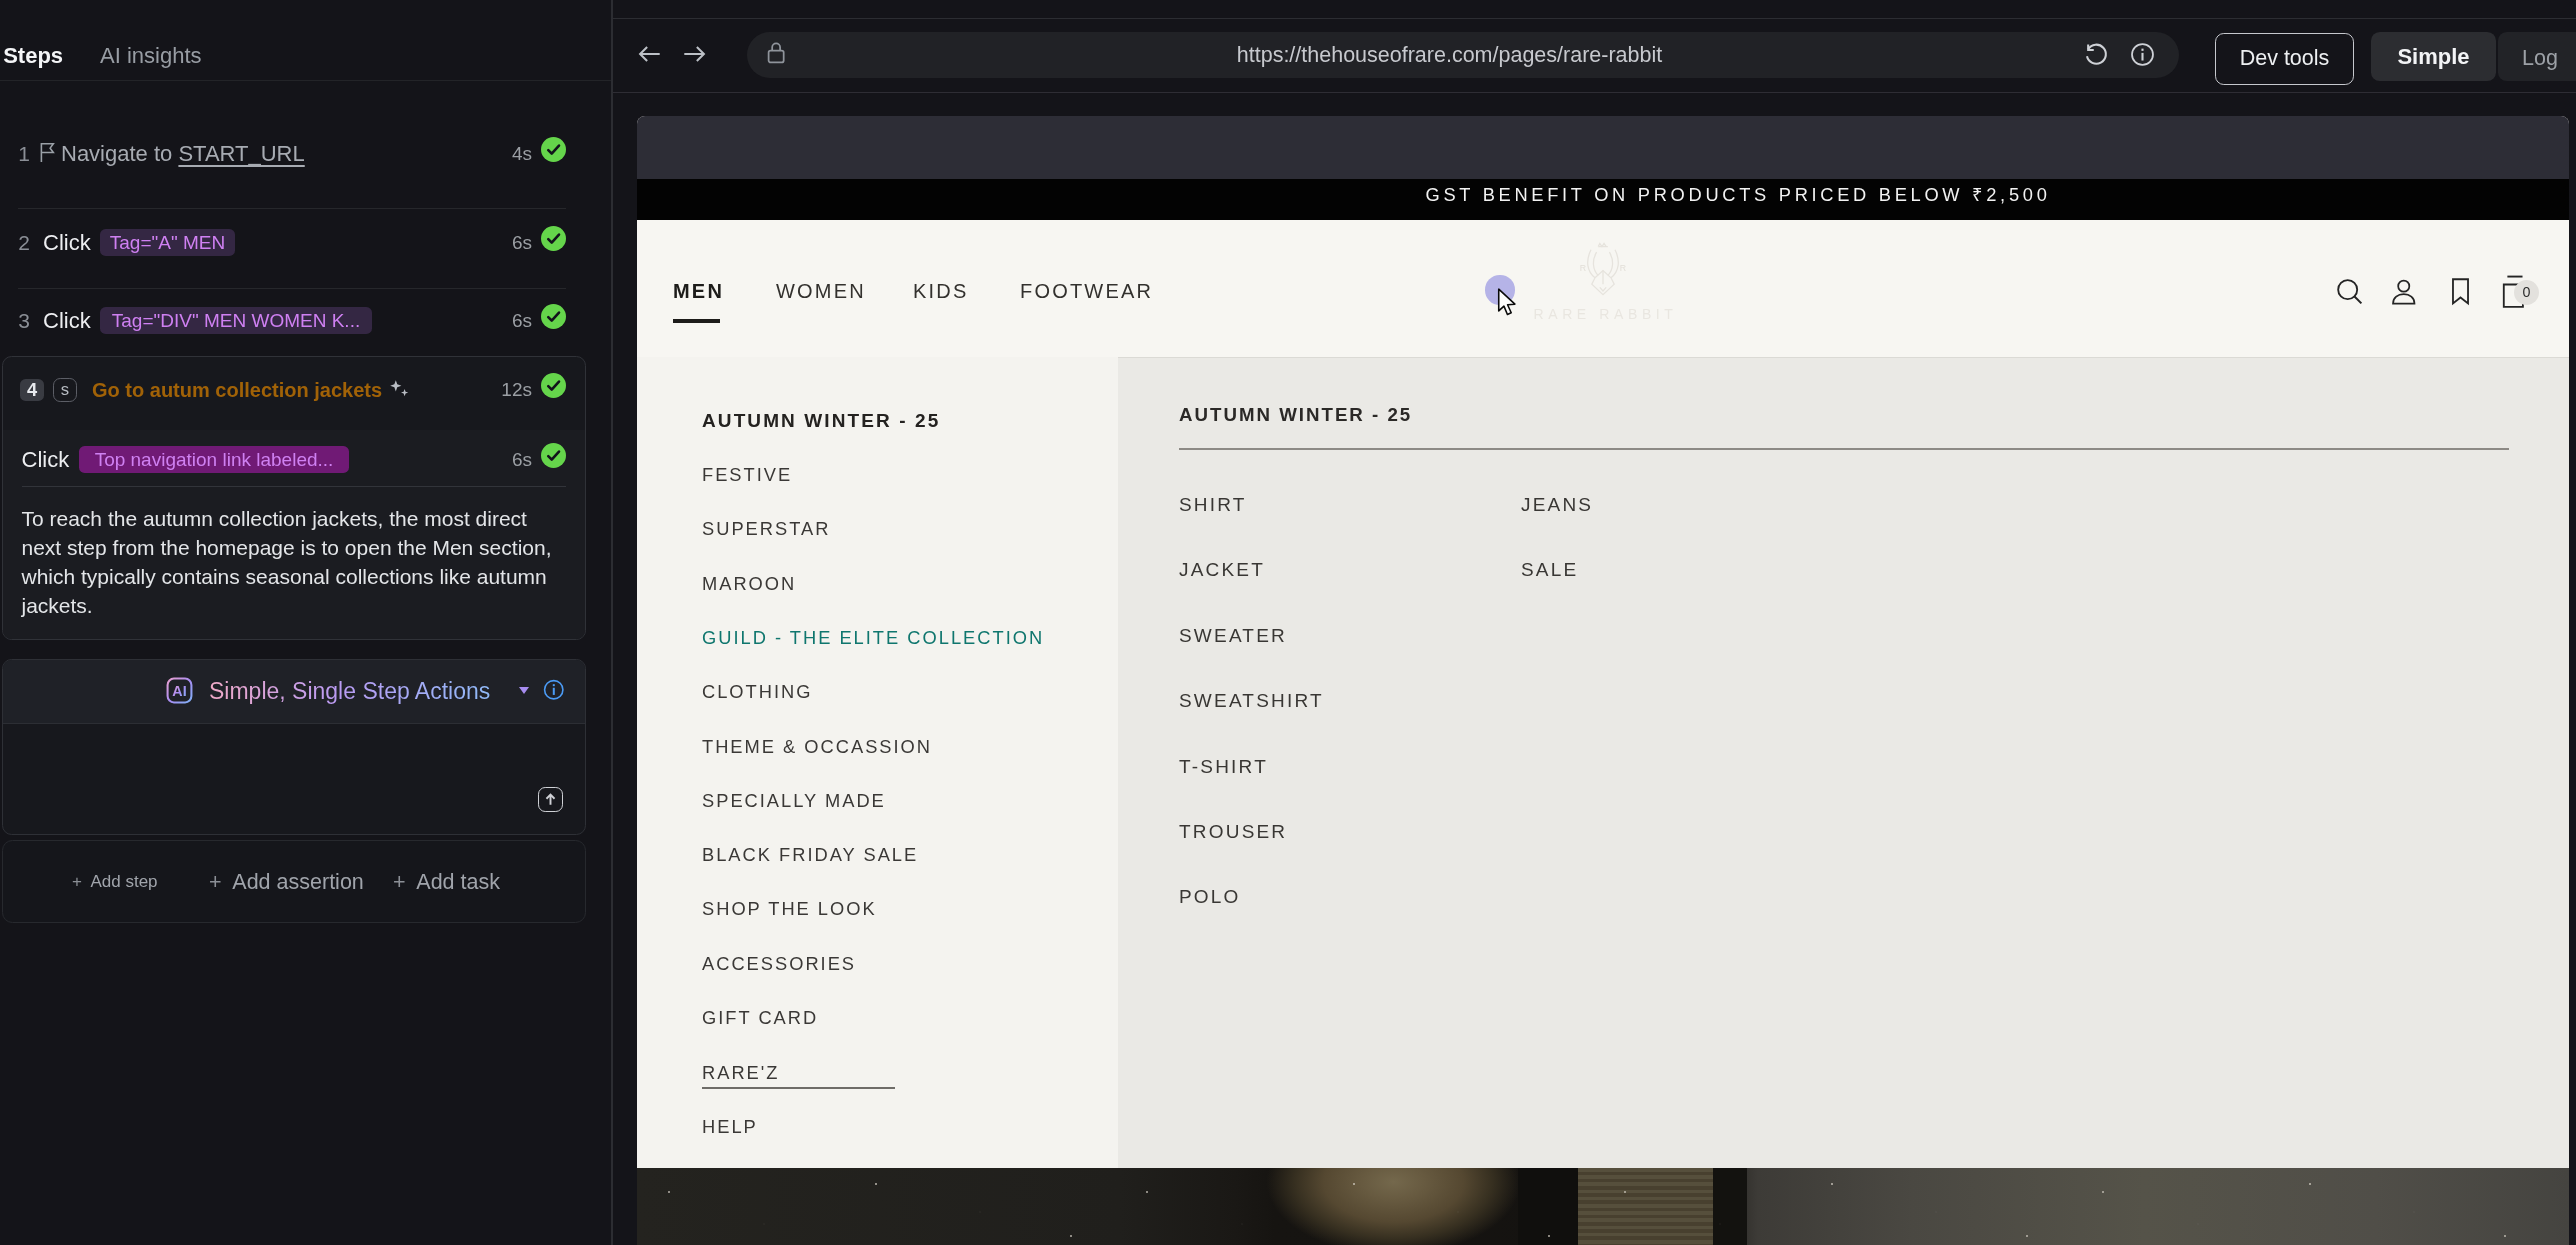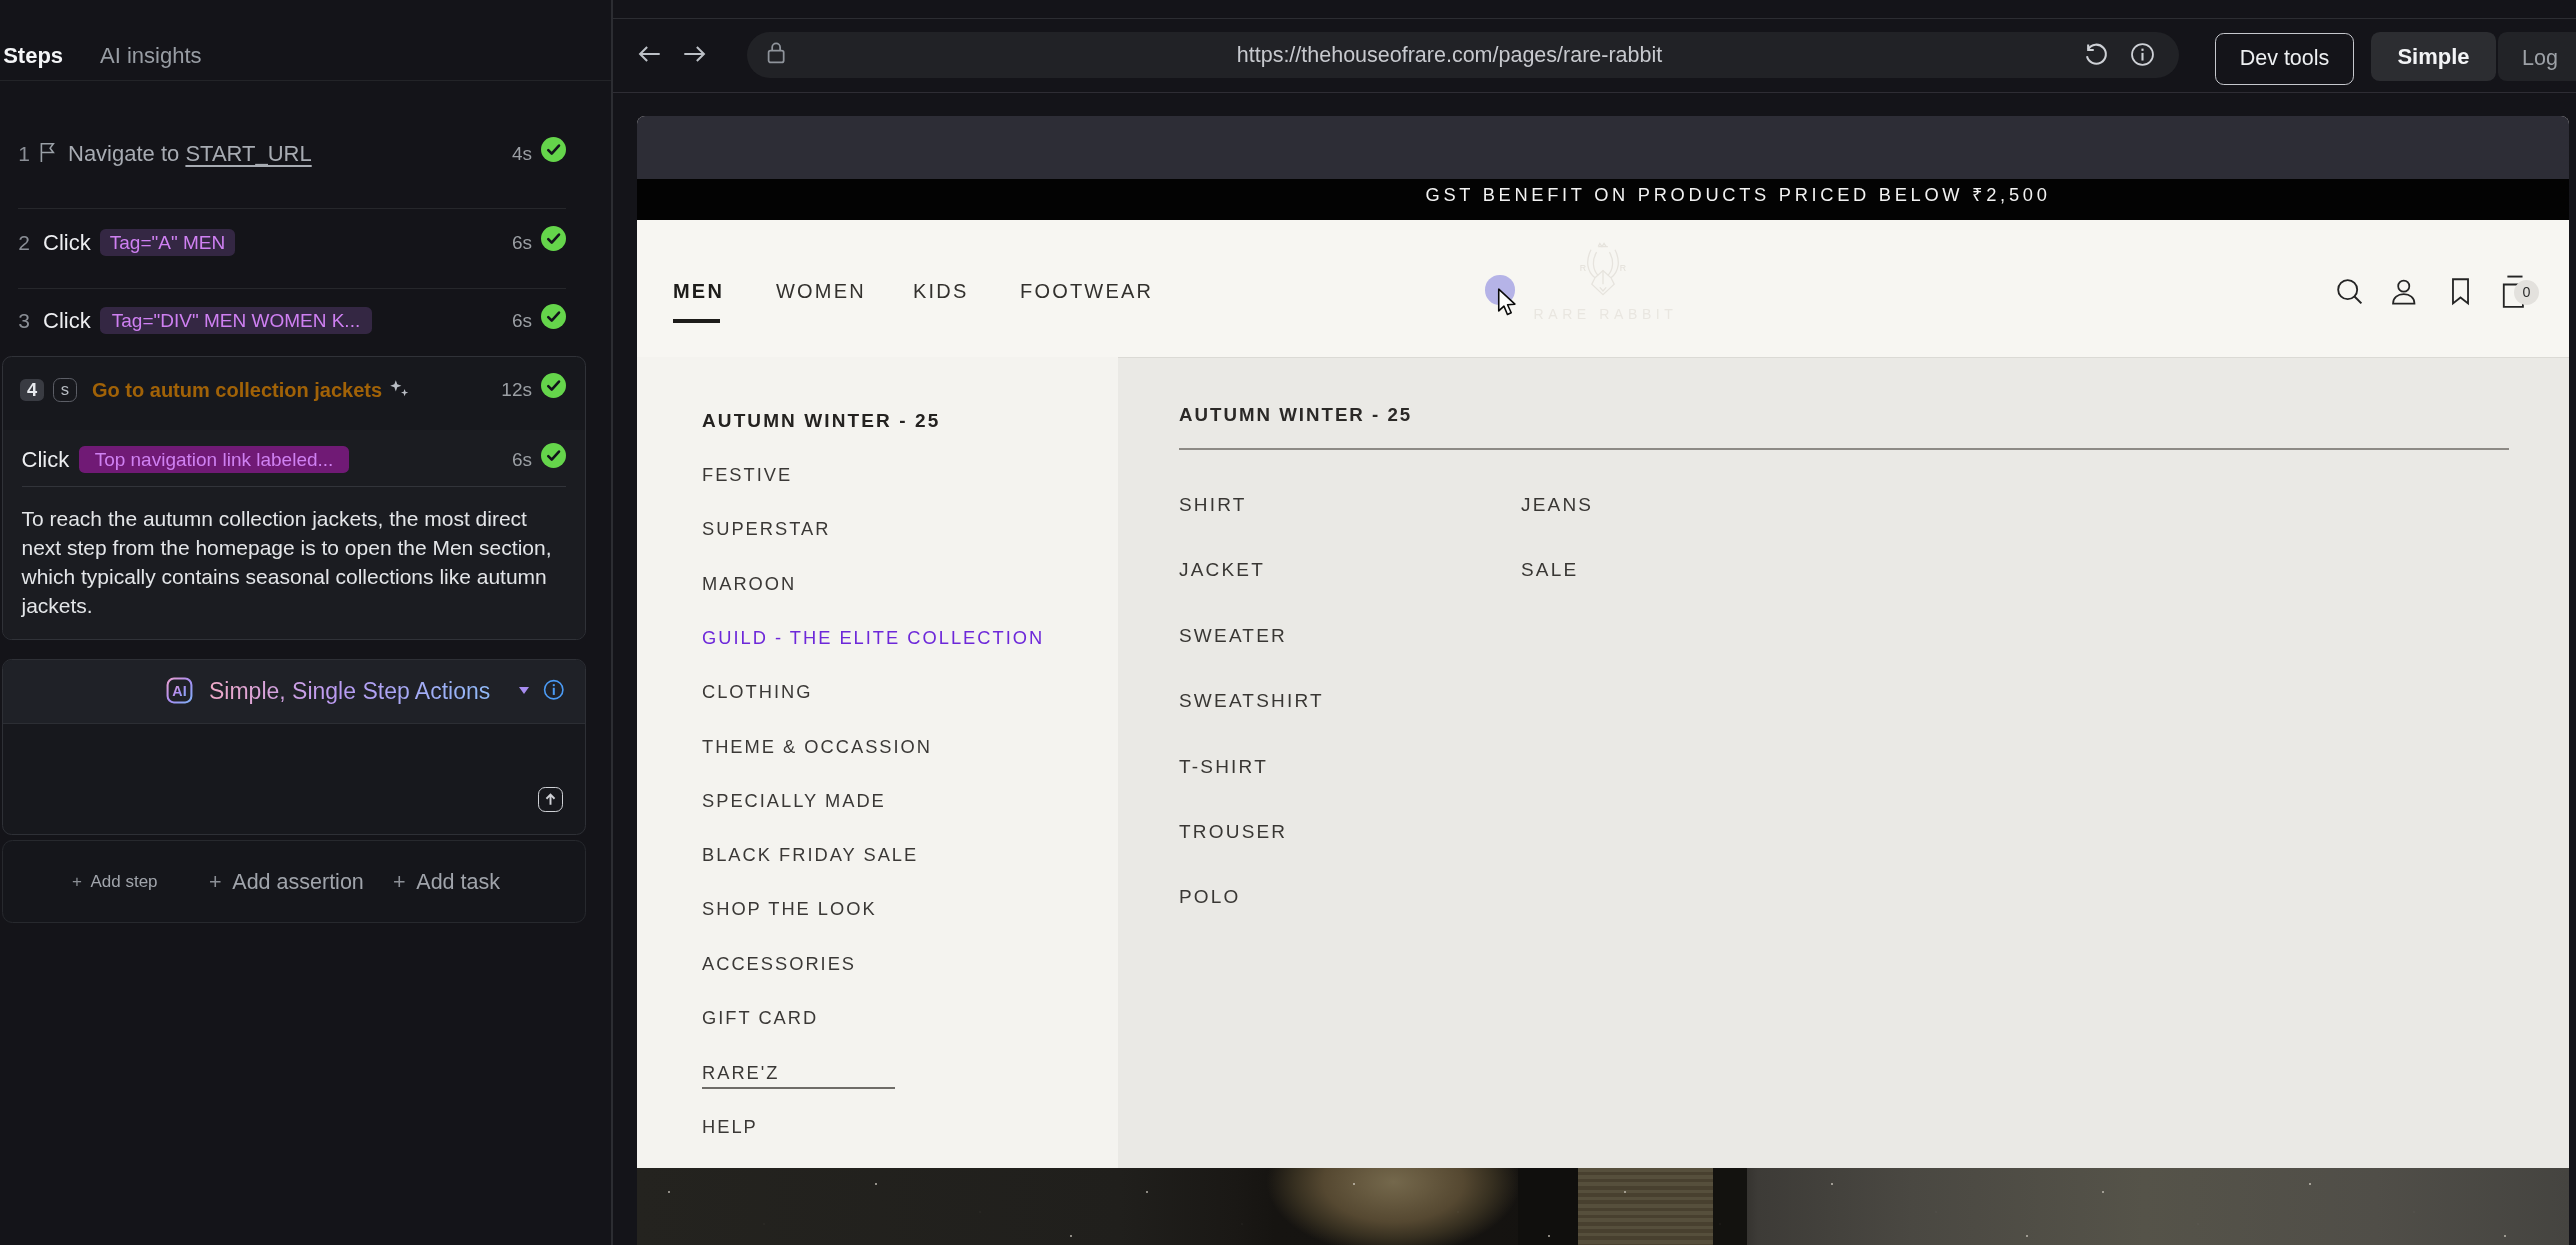--- a/index.html
+++ b/index.html
@@ -18,21 +18,21 @@
   <div class="abs" id="sidebar" style="left:0;top:0;width:612px;height:1246px;background:#141419;">
 
     <div class="abs cv" style="left:3.2px;top:56px;font-size:22px;font-weight:bold;color:#f4f5f7;">Steps</div>
     <div class="abs cv" style="left:100px;top:56px;font-size:22px;color:#989da4;">AI insights</div>
     <div class="abs" style="left:0;top:80px;width:612px;height:0.8px;background:#232428;"></div>
 
     <div class="abs cv" style="left:18.3px;top:154px;font-size:21px;color:#8b8f96;">1</div>
     <svg class="abs" style="left:39px;top:142px;" width="17.5" height="21" viewBox="0 0 22 26">
       <path d="M3 1 v24 M3 2 h15 l-4 5.5 4 5.5 h-15" fill="none" stroke="#9aa0a7" stroke-width="2"></path>
     </svg>
-    <div class="abs cv" style="left:68px;top:154px;font-size:22px;color:#a7abb2;">Navigate to <span style="text-decoration:underline;text-underline-offset:4px;">START_URL</span></div>
+    <div class="abs cv" style="left:61px;top:154px;font-size:22px;color:#a7abb2;">Navigate to <span style="text-decoration:underline;text-underline-offset:4px;">START_URL</span></div>
     <div class="abs cv" style="left:0;top:154px;width:532px;text-align:right;font-size:19px;color:#9b9fa4;">4s</div>
     <svg class="abs" style="left:541px;top:137px;" width="25" height="25" viewBox="0 0 31 31">
         <circle cx="15.5" cy="15.5" r="15.5" fill="#65d54b"></circle>
         <path d="M9 16.2 L13.3 20.6 L22.3 10.6" fill="none" stroke="#12141b" stroke-width="3.2" stroke-linecap="round" stroke-linejoin="round"></path>
       </svg>
 
     <div class="abs" style="left:17.5px;top:208px;width:548px;height:0.8px;background:#26272b;"></div>
 
     <div class="abs cv" style="left:18.3px;top:243px;font-size:21px;color:#8b8f96;">2</div>
     <div class="abs cv" style="left:43px;top:243px;font-size:22px;color:#edeef1;">Click</div>
@@ -185,21 +185,21 @@
     </svg>
     <div class="abs" style="left:1877px;top:164px;width:25px;height:25px;border-radius:50%;background:#e3e1dd;"></div>
     <div class="abs" style="left:1877px;top:164px;width:25px;height:25px;text-align:center;line-height:25px;font-size:14.3px;color:#2c2c2c;">0</div>
 
     <div class="abs" style="left:0;top:241px;width:481px;height:811px;background:#f4f3ef;"></div>
     <div class="abs" id="leftmenu">
         <div class="abs cv" style="left:65px;top:305px;font-size:19px;letter-spacing:2.1px;color:#242220;font-weight:bold;">AUTUMN WINTER - 25</div>
         <div class="abs cv" style="left:65px;top:359px;font-size:18.3px;letter-spacing:2px;color:#3a3836;">FESTIVE</div>
         <div class="abs cv" style="left:65px;top:413px;font-size:18.3px;letter-spacing:2px;color:#3a3836;">SUPERSTAR</div>
         <div class="abs cv" style="left:65px;top:468px;font-size:18.3px;letter-spacing:2px;color:#3a3836;">MAROON</div>
-        <div class="abs cv" style="left:65px;top:522px;font-size:18.3px;letter-spacing:2px;color:#6d28d9;text-align:center;">GUILD - THE ELITE COLLECTION</div>
+        <div class="abs cv" style="left:65px;top:522px;font-size:18.3px;letter-spacing:2px;color:#0f766e;text-align:center;">GUILD - THE ELITE COLLECTION</div>
         <div class="abs cv" style="left:65px;top:576px;font-size:18.3px;letter-spacing:2px;color:#3a3836;">CLOTHING</div>
         <div class="abs cv" style="left:65px;top:631px;font-size:18.3px;letter-spacing:2px;color:#3a3836;">THEME &amp; OCCASSION</div>
         <div class="abs cv" style="left:65px;top:685px;font-size:18.3px;letter-spacing:2px;color:#3a3836;">SPECIALLY MADE</div>
         <div class="abs cv" style="left:65px;top:739px;font-size:18.3px;letter-spacing:2px;color:#3a3836;">BLACK FRIDAY SALE</div>
         <div class="abs cv" style="left:65px;top:793px;font-size:18.3px;letter-spacing:2px;color:#3a3836;">SHOP THE LOOK</div>
         <div class="abs cv" style="left:65px;top:848px;font-size:18.3px;letter-spacing:2px;color:#3a3836;">ACCESSORIES</div>
         <div class="abs cv" style="left:65px;top:902px;font-size:18.3px;letter-spacing:2px;color:#3a3836;">GIFT CARD</div>
         <div class="abs cv" style="left:65px;top:957px;font-size:18.3px;letter-spacing:2px;color:#3a3836;">RARE'Z</div>
         <div class="abs cv" style="left:65px;top:1011px;font-size:18.3px;letter-spacing:2px;color:#3a3836;">HELP</div>
         <div class="abs" style="left:65px;top:971px;width:193px;height:1.6px;background:#6e6c68;"></div>

